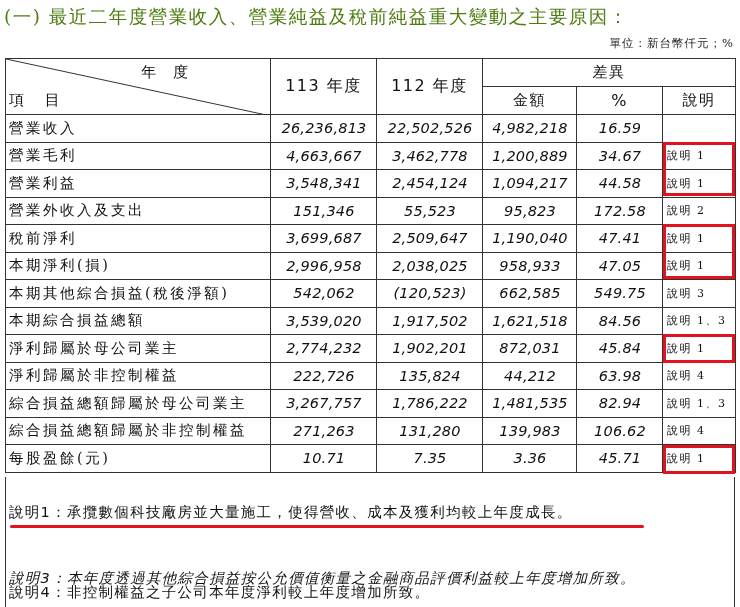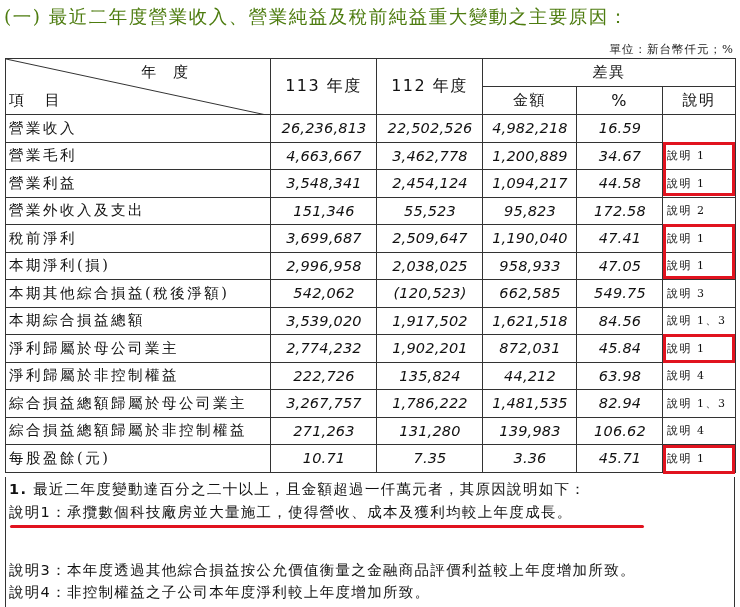--- a/index.html
+++ b/index.html
@@ -1,20 +1,20 @@
 <!DOCTYPE html>
 <html><head>
 <meta charset="utf-8">
 <style>
   html, body { margin: 0; padding: 0; background: #ffffff; }
   body { width: 740px; height: 607px; position: relative; overflow: hidden;
          font-family: "DejaVu Sans", "Liberation Sans", sans-serif; color: #111; }
   .title { position: absolute; left: 4px; top: 4px; font-family: "DejaVu Serif", "Liberation Serif", serif;
            font-size: 18.5px; letter-spacing: 1.5px; color: #4d7c0f; white-space: nowrap; }
-  .unit { position: absolute; right: 6px; top: 42px; font-family: "DejaVu Serif", "Liberation Serif", serif;
+  .unit { position: absolute; right: 6px; top: 36px; font-family: "DejaVu Serif", "Liberation Serif", serif;
           font-size: 11.5px; letter-spacing: 1px; color: #222; white-space: nowrap; margin-left: 32px; }
   table.fin { position: absolute; left: 5px; top: 58px; border-collapse: collapse; table-layout: fixed;
               width: 730px; }
   table.fin td, table.fin th { border: 1px solid #333; padding: 0 4px; height: 26.5px;
               font-size: 14.5px; font-weight: normal; white-space: nowrap; overflow: hidden; }
   table.fin .lbl { font-family: "DejaVu Serif", "Liberation Serif", serif; letter-spacing: 2.5px; text-align: left; padding-left: 3px; }
   table.fin .num { text-align: center; font-family: "DejaVu Sans", "Liberation Sans", sans-serif; padding-right: 3px; letter-spacing: 0.2px; font-style: italic; }
   table.fin .note { font-family: "DejaVu Serif", "Liberation Serif", serif; font-size: 11px; letter-spacing: 1.5px; }
   table.fin th.hdr { font-family: "DejaVu Serif", "Liberation Serif", serif; text-align: center; font-size: 15px; letter-spacing: 1.5px; }
   table.fin th.yr { font-family: "DejaVu Sans", "Liberation Sans", sans-serif; font-size: 16px; }
@@ -170,27 +170,23 @@
     </tr>
   </tbody>
 </table>
 
 <div class="hl" style="left:663px; top:142px; width:72px; height:54px;"></div>
 <div class="hl" style="left:663px; top:224px; width:72px; height:55px;"></div>
 <div class="hl" style="left:663px; top:334px; width:72px; height:29px;"></div>
 <div class="hl" style="left:663px; top:445px; width:72px; height:29px;"></div>
 
 <div class="notes">
-  <div class="line" style="top:3px;">
-    <b class="n">1.</b>
-    <span>最近二年度變動達百分之二十以上，且金額超過一仟萬元者，其原因說明如下：</span>
-  </div>
   <div class="line" style="top:26px;">
     <span>說明</span><span class="k">1</span><span>：承攬數個科技廠房並大量施工，使得營收、成本及獲利均較上年度成長。</span>
   </div>
   <div class="underline"></div>
-  <div class="line" style="top:84px;">
+  <div class="line" style="top:92px;font-style:italic;">
     <span>說明</span><span class="k">3</span><span>：本年度透過其他綜合損益按公允價值衡量之金融商品評價利益較上年度增加所致。</span>
   </div>
   <div class="line" style="top:106px;">
     <span>說明</span><span class="k">4</span><span>：非控制權益之子公司本年度淨利較上年度增加所致。</span>
   </div>
 </div>
 
 </body></html>

